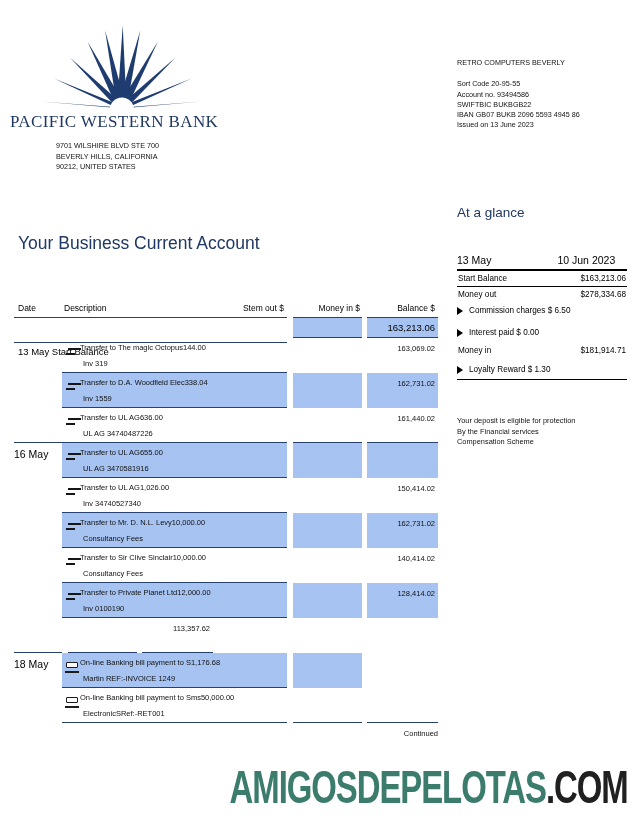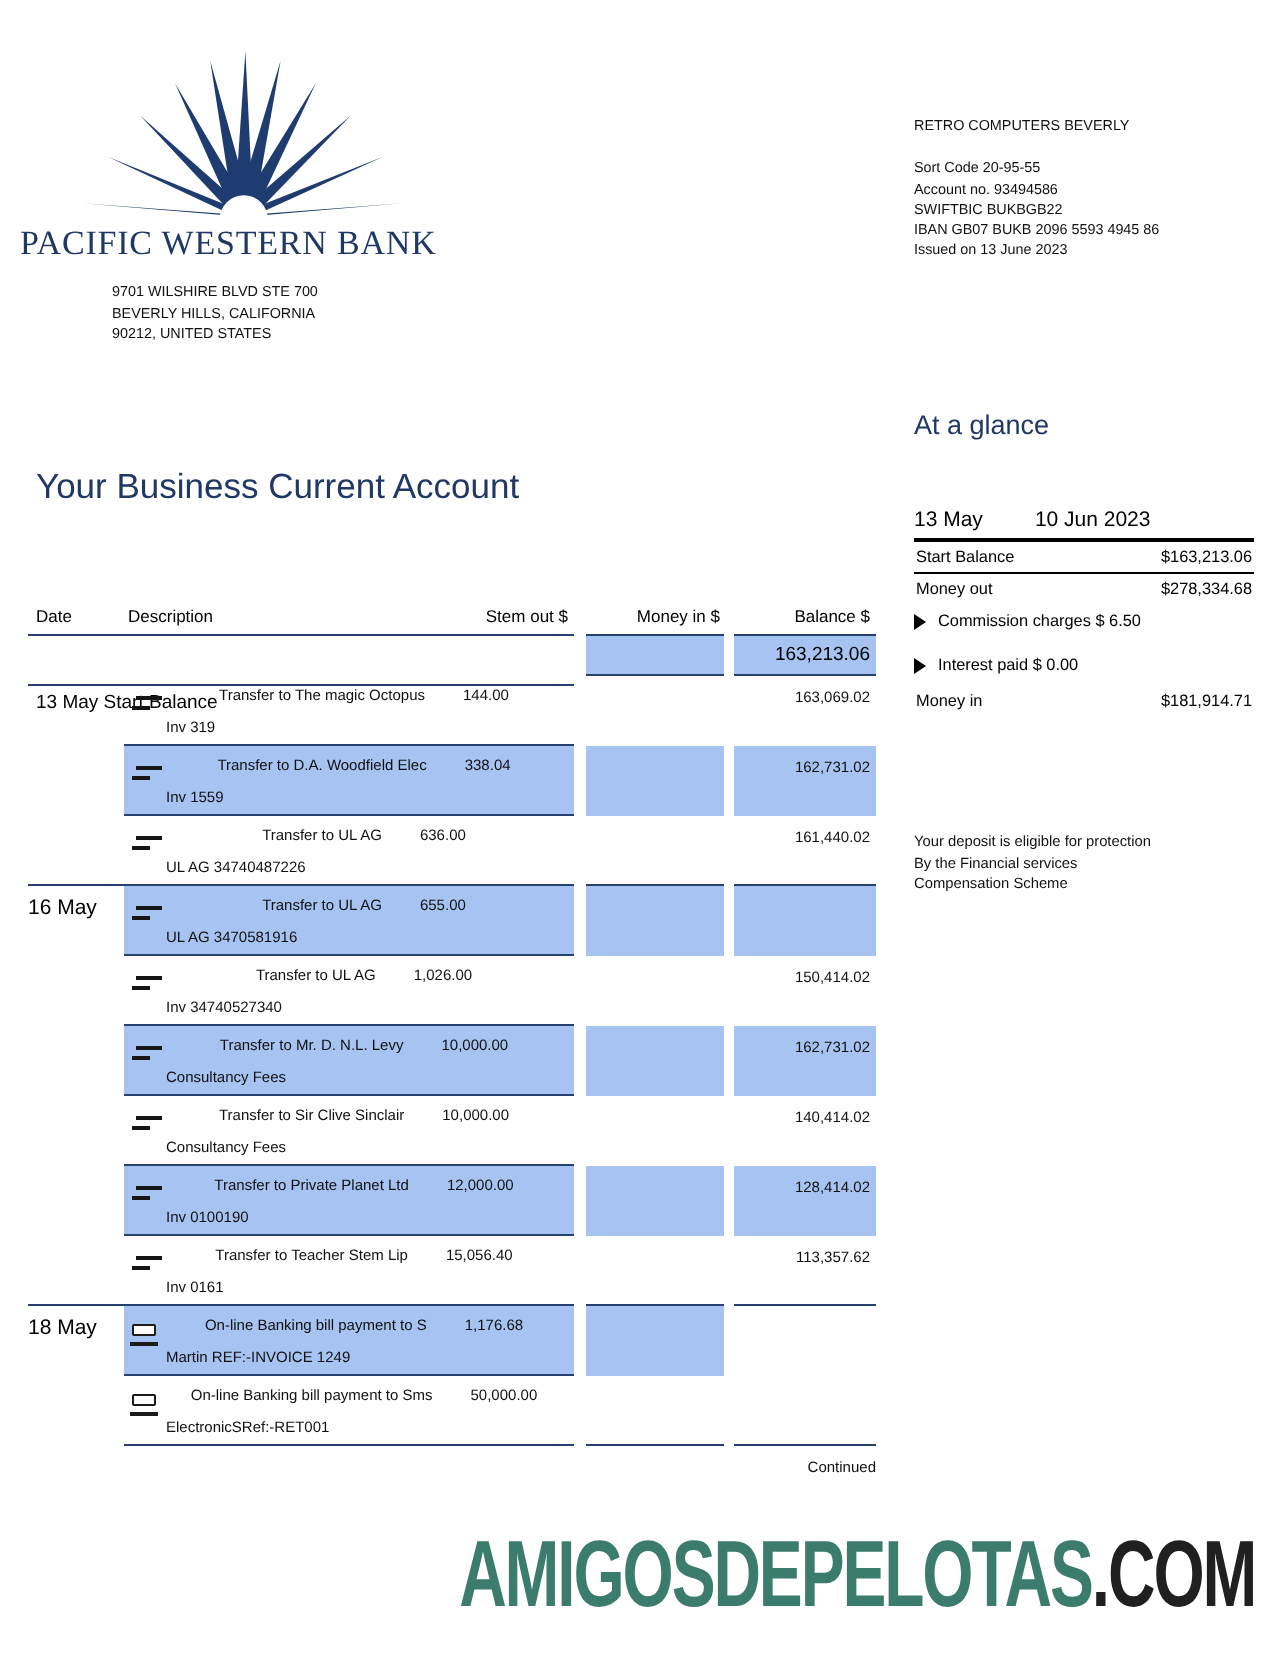--- a/index.html
+++ b/index.html
@@ -16,21 +16,21 @@
     color:var(--navy,#1f3864); white-space:nowrap;
   }
   .bank-address { position:absolute; left:56px; top:141px; font-size:7.2px; line-height:10.5px; color:#111; }
   
   .account-block { position:absolute; left:457px; top:58px; font-size:7.2px; line-height:10.3px; color:#111; }
   .account-holder { margin-bottom:11px; }
   
   .glance { position:absolute; left:457px; top:205px; width:170px; }
   .glance-title { font-size:13.5px; color:var(--navy,#1f3864); }
   .glance-dates { display:flex; margin-top:34px; font-size:10.5px; color:#000;
-                  border-bottom:2px solid #000; padding-bottom:3px; }
+                  border-bottom:2px solid #000; padding-bottom:3px;gap:40px; }
   .glance-dates .d2 { margin-left:26px; }
   .g-row { display:flex; justify-content:space-between; font-size:8.2px; color:#000; padding:3px 1px; }
   .g-row.u1 { border-bottom:1px solid #000; }
   .g-row.u2 { border-bottom:2px solid #000; }
   .bullet-row { display:flex; align-items:center; font-size:8.2px; color:#000; }
   .bullet-row .tri { width:0; height:0; border-left:6px solid #000;
                      border-top:4px solid transparent; border-bottom:4px solid transparent; margin-right:6px; flex:0 0 auto; }
   .b-commission { margin-top:4px; }
   .b-interest  { margin-top:13px; }
   .g-moneyin   { margin-top:6px; }
@@ -52,21 +52,21 @@
   .srow .s-in   { width:69px; background:var(--hl,#a6c3f1); border-bottom:1px solid var(--line,#26416f); }
   .srow .s-bal  { width:71px; background:var(--hl,#a6c3f1); text-align:right; line-height:19px; padding-right:3px; border-bottom:1px solid var(--line,#26416f); }
   .trow { display:flex; height:35px; }
   .trow .c-date { width:48px; font-size:10.5px; color:#000; padding:5px 0 0 0; }
   .trow .c-main { width:225px; position:relative; border-bottom:1px solid var(--line,#26416f); }
   .trow .c-in   { width:69px; }
   .trow .c-bal  { width:71px; text-align:right; font-size:7.5px; padding:6px 3px 0 0; }
   .trow.blue .c-main, .trow.blue .c-in, .trow.blue .c-bal { background:var(--hl,#a6c3f1); }
   .trow.group-end .c-date, .trow.group-end .c-in, .trow.group-end .c-bal { border-bottom:1px solid var(--line,#26416f); }
   .trow.table-end .c-in, .trow.table-end .c-bal { border-bottom:1px solid var(--line,#26416f); }
-  .c-main .l1 { position:absolute; left:18px; right:3px; top:5px; display:flex; justify-content:center; font-size:7.5px;gap:19px; }
+  .c-main .l1 { position:absolute; left:18px; right:3px; top:5px; display:flex; justify-content:flex-start; font-size:7.5px; }
   .c-main .l2 { position:absolute; left:21px; top:21px; font-size:7.5px; }
   .transfer-icon { position:absolute; left:4px; top:10px; width:15px; height:8px; }
   .transfer-icon .d1 { position:absolute; top:0; left:2px; width:13px; height:1.8px; background:#161616; }
   .transfer-icon .d2 { position:absolute; top:5px; left:0; width:9px; height:1.8px; background:#161616; }
   .online-banking-icon { position:absolute; left:3px; top:9px; width:14px; height:11px; }
   .online-banking-icon .screen { position:absolute; top:0; left:1px; width:12px; height:6px;
                                  border:1.4px solid #1c1c1c; border-radius:1px; background:#fdfdfd; }
   .online-banking-icon .base { position:absolute; bottom:0; left:0; width:14px; height:2.4px; background:#1c1c1c; }
   .continued { position:absolute; left:14px; top:729px; width:424px; text-align:right; font-size:7.5px; color:#111; }
   
@@ -133,20 +133,24 @@
       <span>Commission charges $ 6.50</span>
     </div>
     <div class="bullet-row b-interest">
       <span class="tri"></span>
       <span>Interest paid $ 0.00</span>
     </div>
     <div class="g-row g-moneyin">
       <span>Money in</span>
       <span>$181,914.71</span>
     </div>
+    <div class="bullet-row b-loyalty">
+      <span class="tri"></span>
+      <span>Loyalty Reward $ 1.30</span>
+    </div>
   </div>
   <div class="protection">
     <div>Your deposit is eligible for protection</div>
     <div>By the Financial services</div>
     <div>Compensation Scheme</div>
   </div>
 
   <div class="stmt-title">Your Business Current Account</div>
 
   <div class="stmt">
@@ -317,31 +321,20 @@
         <div class="l2">Inv 0100190</div>
       </div>
       <div class="sp6"></div>
       <div class="c-in"></div>
       <div class="sp5"></div>
       <div class="c-bal">128,414.02</div>
     </div>
 
     <div class="trow group-end">
       <div class="c-date"></div>
-      <div class="c-main">
-        <span class="transfer-icon">
-            <i class="d1"></i>
-            <i class="d2"></i>
-          </span>
-        <div class="l1">
-            <span>Transfer to Teacher Stem Lip</span>
-            <span>15,056.40</span>
-          </div>
-        <div class="l2">Inv 0161</div>
-      </div>
       <div class="sp6"></div>
       <div class="c-in"></div>
       <div class="sp5"></div>
       <div class="c-bal">113,357.62</div>
     </div>
 
     <div class="trow blue">
       <div class="c-date">18 May</div>
       <div class="c-main">
         <span class="online-banking-icon">

